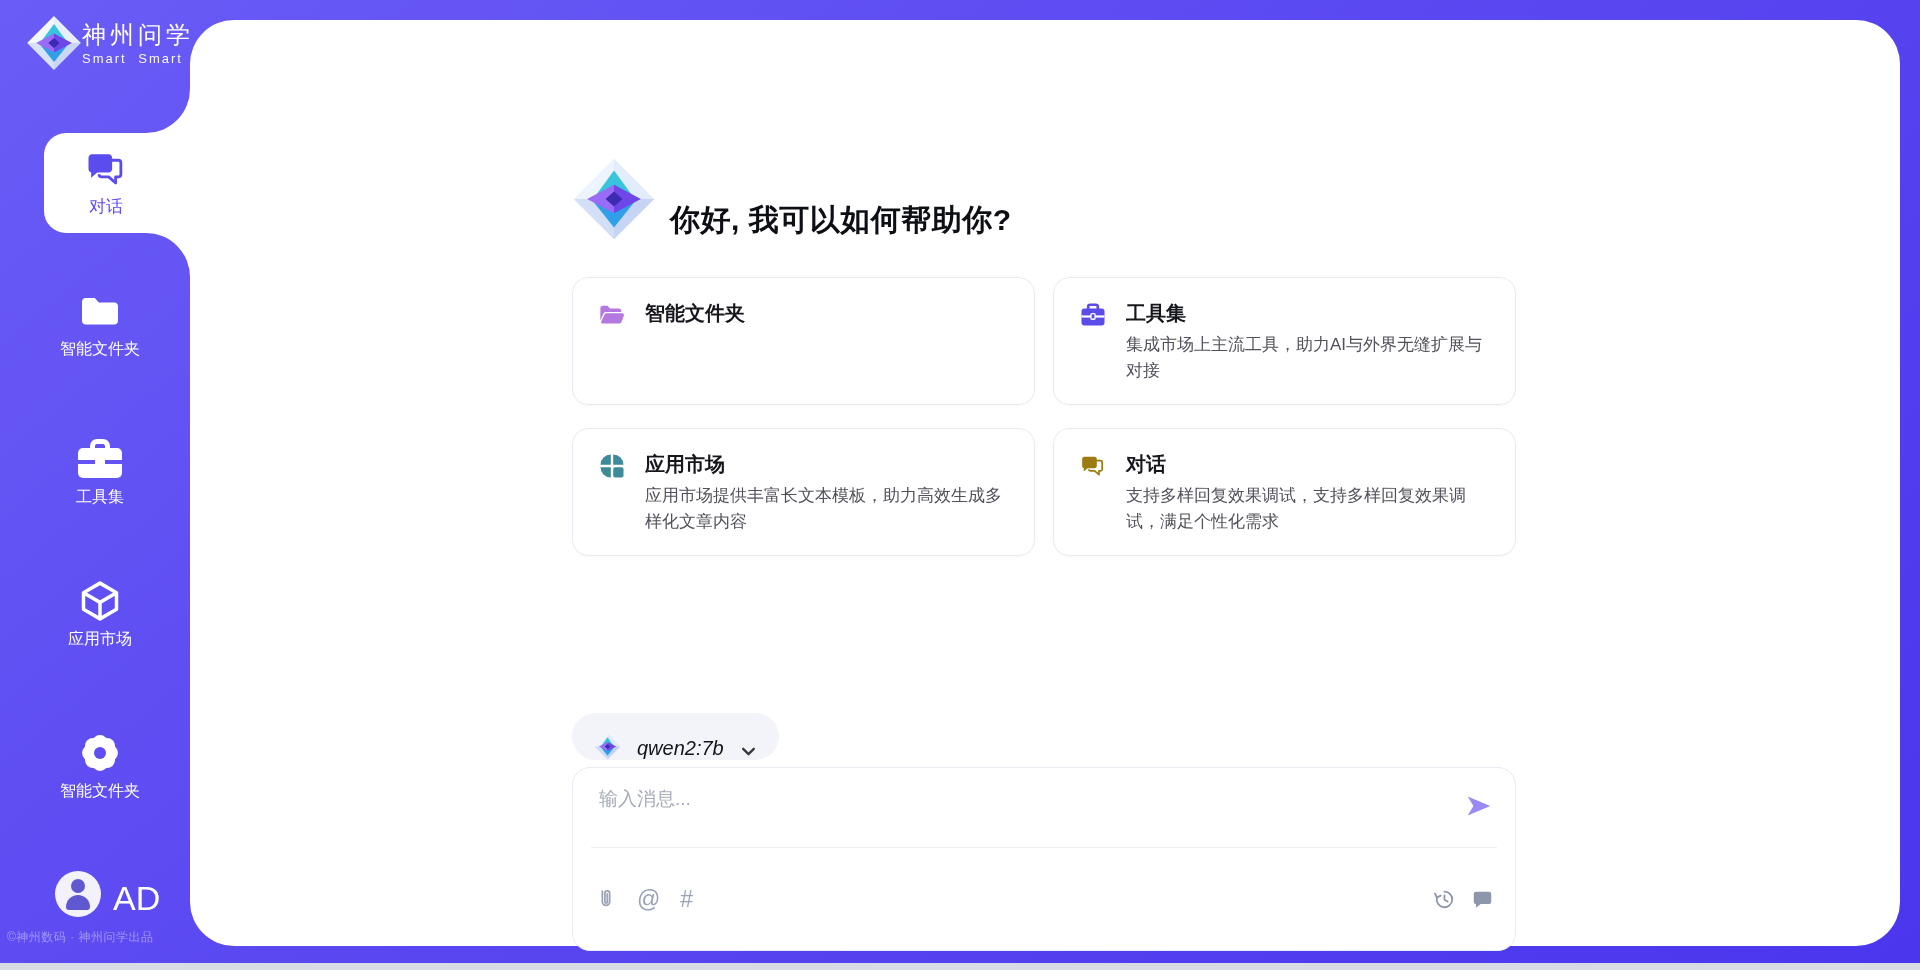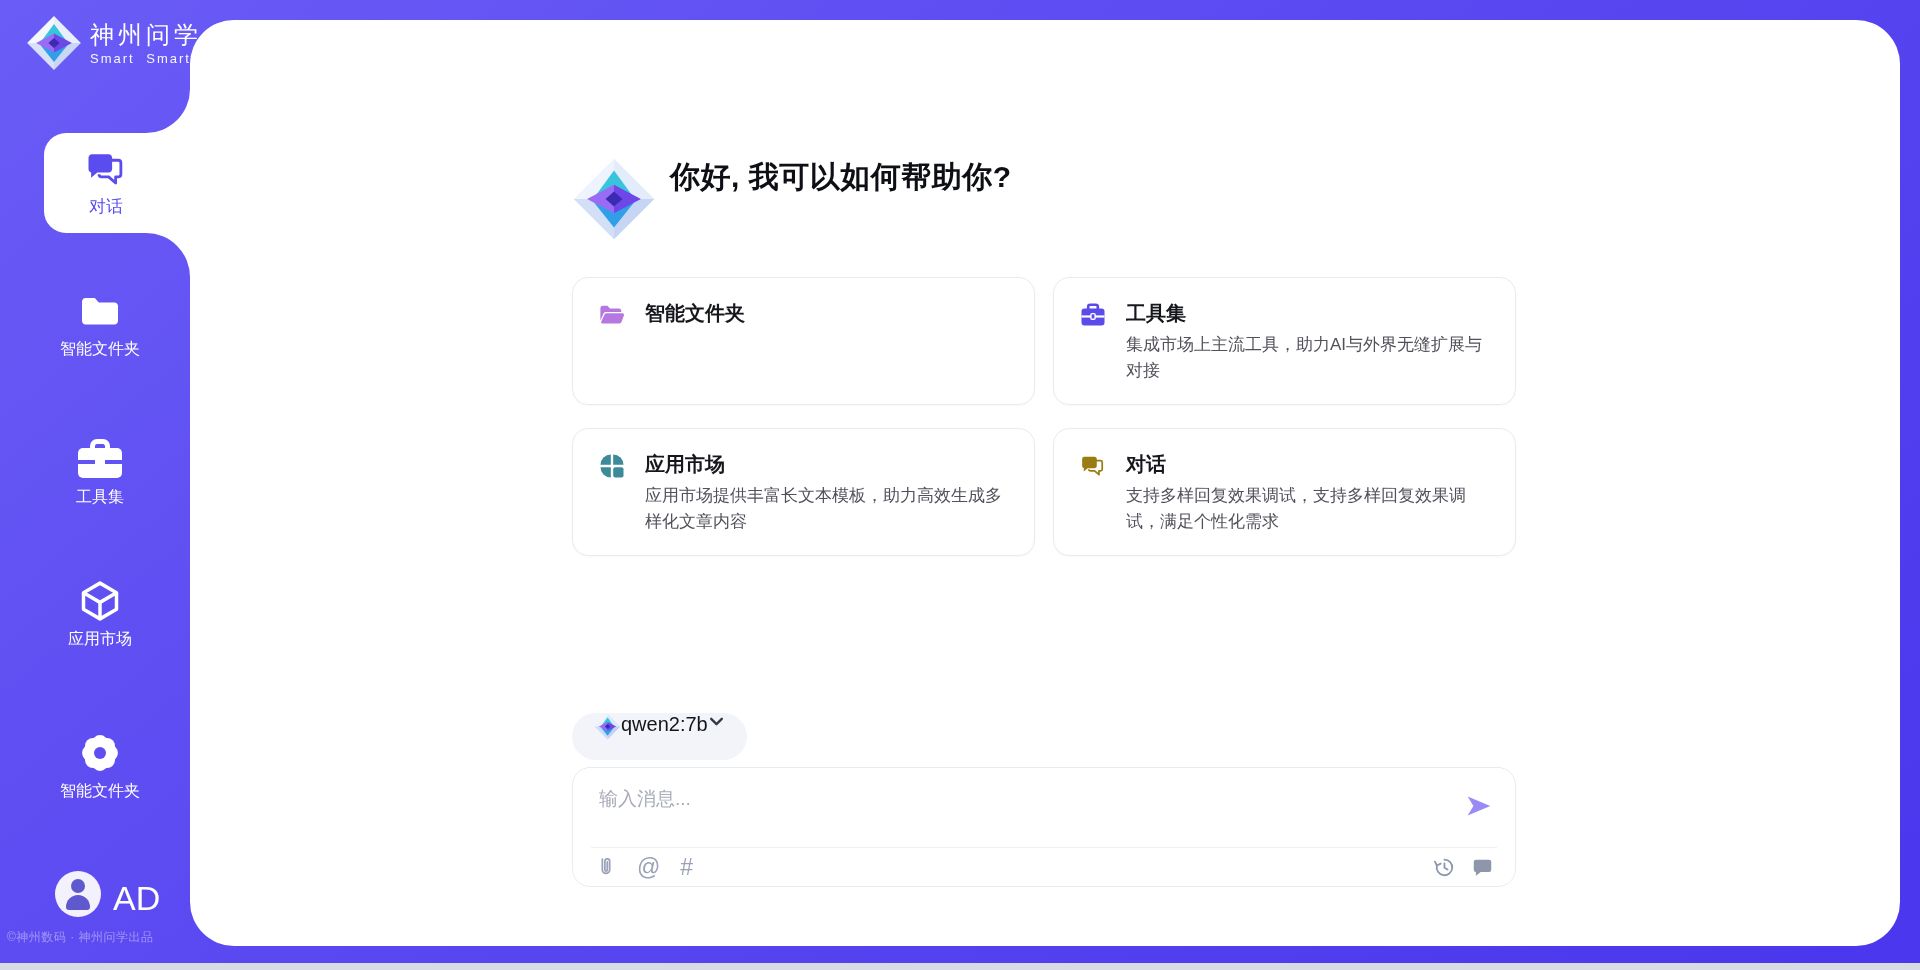--- a/index.html
+++ b/index.html
@@ -11,21 +11,21 @@
   .stage{position:relative;width:1920px;height:970px;}
   .p-fill{background:linear-gradient(140deg,#6a5cf6 0%,#5a49f1 45%,#4a36ed 100%) fixed;}
 
   
   .bottom-strip{position:absolute;left:0;right:0;bottom:0;height:7px;background:#d9dbe4;}
 
   
   .panel{position:absolute;left:190px;top:20px;width:1710px;height:926px;background:#fff;border-radius:44px;}
 
   
-  .logo-block{position:absolute;left:26px;top:15px;display:flex;align-items:center;gap:8px;color:#fff;}
+  .logo-block{position:absolute;left:26px;top:15px;display:flex;align-items:center;gap:0;color:#fff;}
   .logo-text .t1{font-size:24px;font-weight:500;letter-spacing:4px;line-height:28px;}
   .logo-text .t2{font-size:13px;letter-spacing:2px;word-spacing:6px;margin-top:2px;opacity:.95;}
 
   .tab{position:absolute;left:44px;top:133px;width:150px;height:100px;background:#fff;
        border-radius:22px 0 0 22px;display:flex;flex-direction:column;align-items:center;
        justify-content:center;padding-right:26px;box-sizing:border-box;cursor:pointer;}
   .tab .lbl{margin-top:5px;font-size:17px;font-weight:500;color:#5b4cf0;}
   .fillet{position:absolute;left:146px;width:44px;height:44px;background:#fff;}
   .fillet.top{top:89px;}
   .fillet.bottom{top:233px;}
@@ -54,36 +54,36 @@
   .gear .hole{position:absolute;inset:14px;border-radius:50%;}
 
   .avatar{position:absolute;left:55px;top:871px;width:46px;height:46px;border-radius:50%;
        background:#f3f1fb;cursor:pointer;overflow:hidden;}
   .avatar .head{position:absolute;left:16px;top:8px;width:14px;height:14px;border-radius:50%;background:#6058cf;}
   .avatar .bodyp{position:absolute;left:11px;top:24px;width:24px;height:15px;border-radius:12px 12px 3px 3px;background:#6058cf;}
   .user-name{position:absolute;left:113px;top:879px;font-size:34px;color:#fff;}
   .copyright{position:absolute;left:7px;top:929px;font-size:12px;color:rgba(255,255,255,.4);white-space:nowrap;letter-spacing:.5px;}
 
   
-  .greet{position:absolute;left:572px;top:157px;display:flex;align-items:flex-start;gap:14px;}
+  .greet{position:absolute;left:572px;top:157px;display:flex;align-items:flex-end;gap:14px;}
   .greet h1{margin:0;font-size:30px;font-weight:bold;color:#0d0f14;letter-spacing:.5px;}
 
   .cards{position:absolute;left:572px;top:277px;display:grid;
        grid-template-columns:463px 463px;grid-auto-rows:128px;column-gap:18px;row-gap:23px;}
   .card{box-sizing:border-box;background:#fff;border:1px solid #e9eaf1;border-radius:16px;
        padding:22px 20px 0 26px;display:flex;gap:20px;cursor:pointer;box-shadow:0 1px 2px rgba(20,20,40,.03);}
   .card .ic{width:26px;height:26px;margin-top:2px;flex:0 0 26px;}
   .card h3{margin:0;font-size:20px;font-weight:bold;color:#16171c;line-height:26px;}
   .card p{margin:6px 0 0 0;font-size:17px;color:#50515a;line-height:26px;width:372px;}
 
   .model-pill{position:absolute;left:572px;top:713px;height:47px;border-radius:24px;background:#f3f4fa;
-       display:inline-flex;align-items:flex-start;padding:0 22px;gap:0;cursor:pointer;}
+       display:inline-flex;align-items:flex-end;padding:0 22px;gap:16px;cursor:pointer;font-style:italic;}
   .model-pill .name{font-size:20px;color:#14151a;}
 
-  .composer{position:absolute;left:572px;top:767px;width:944px;height:120px;background:#fff;
+  .composer{position:absolute;left:572px;top:767px;width:944px;height:184px;background:#fff;
        border:1.5px solid #e9eaf2;border-radius:18px;box-sizing:border-box;}
   .composer textarea{position:absolute;left:24px;top:16px;width:840px;height:52px;border:none;outline:none;
        resize:none;font-family:inherit;font-size:19px;color:#333;background:transparent;}
   .composer textarea::placeholder{color:#a7abb9;}
   .send-btn{position:absolute;right:22px;top:24px;width:28px;height:28px;cursor:pointer;}
   .comp-divider{position:absolute;left:18px;right:18px;top:79px;height:1px;background:#edeff4;}
   .comp-bottom{position:absolute;left:0;right:0;top:80px;bottom:0;display:flex;align-items:center;
        justify-content:space-between;padding:0 22px;}
   .comp-left{display:flex;align-items:center;gap:20px;color:#99a2b6;}
   .comp-left .glyph{font-size:23px;line-height:23px;cursor:pointer;}

